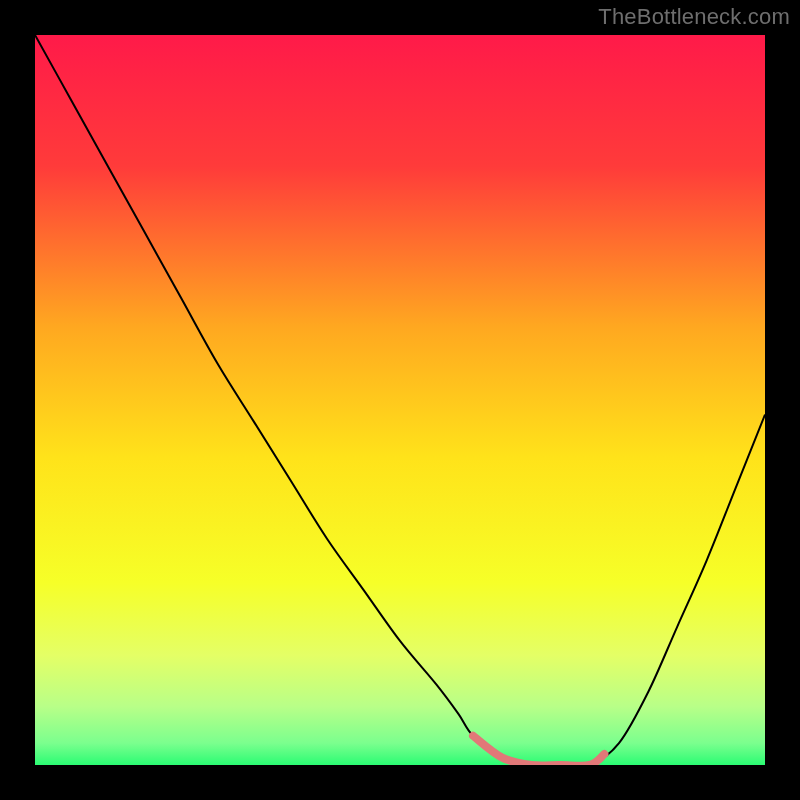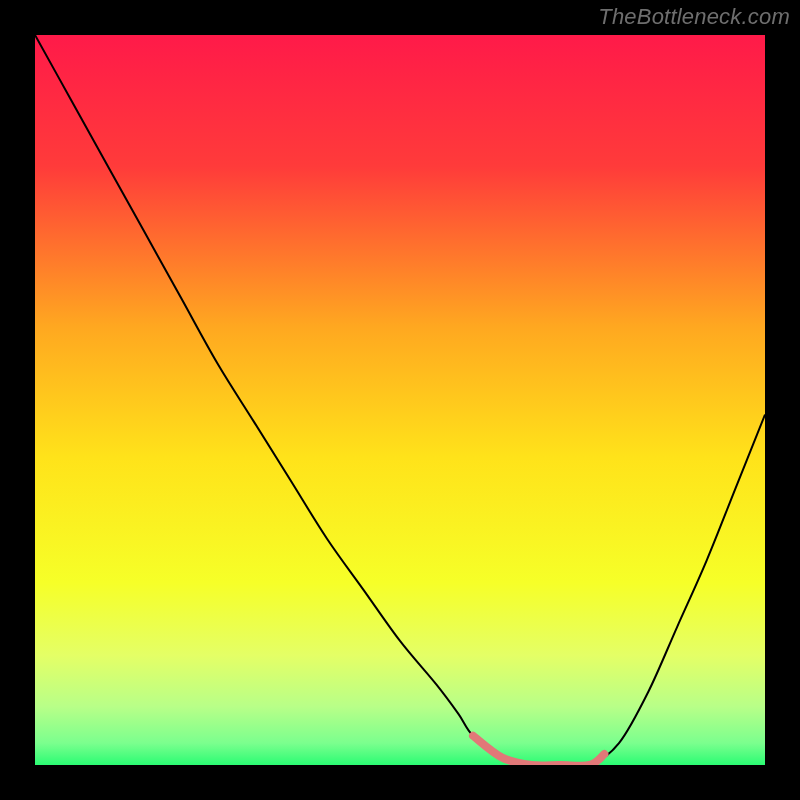--- a/index.html
+++ b/index.html
@@ -11,21 +11,20 @@
     overflow: hidden;
     font-family: Arial, Helvetica, sans-serif;
   }
   .frame {
     position: absolute;
     left: 0;
     top: 0;
     width: 800px;
     height: 800px;
     background: #000;
-    font-style: italic;
   }
   .watermark {
     position: absolute;
     top: 4px;
     right: 10px;
     color: #6e6e6e;
     font-size: 22px;
     letter-spacing: 0.2px;
     font-weight: 400;
   }

